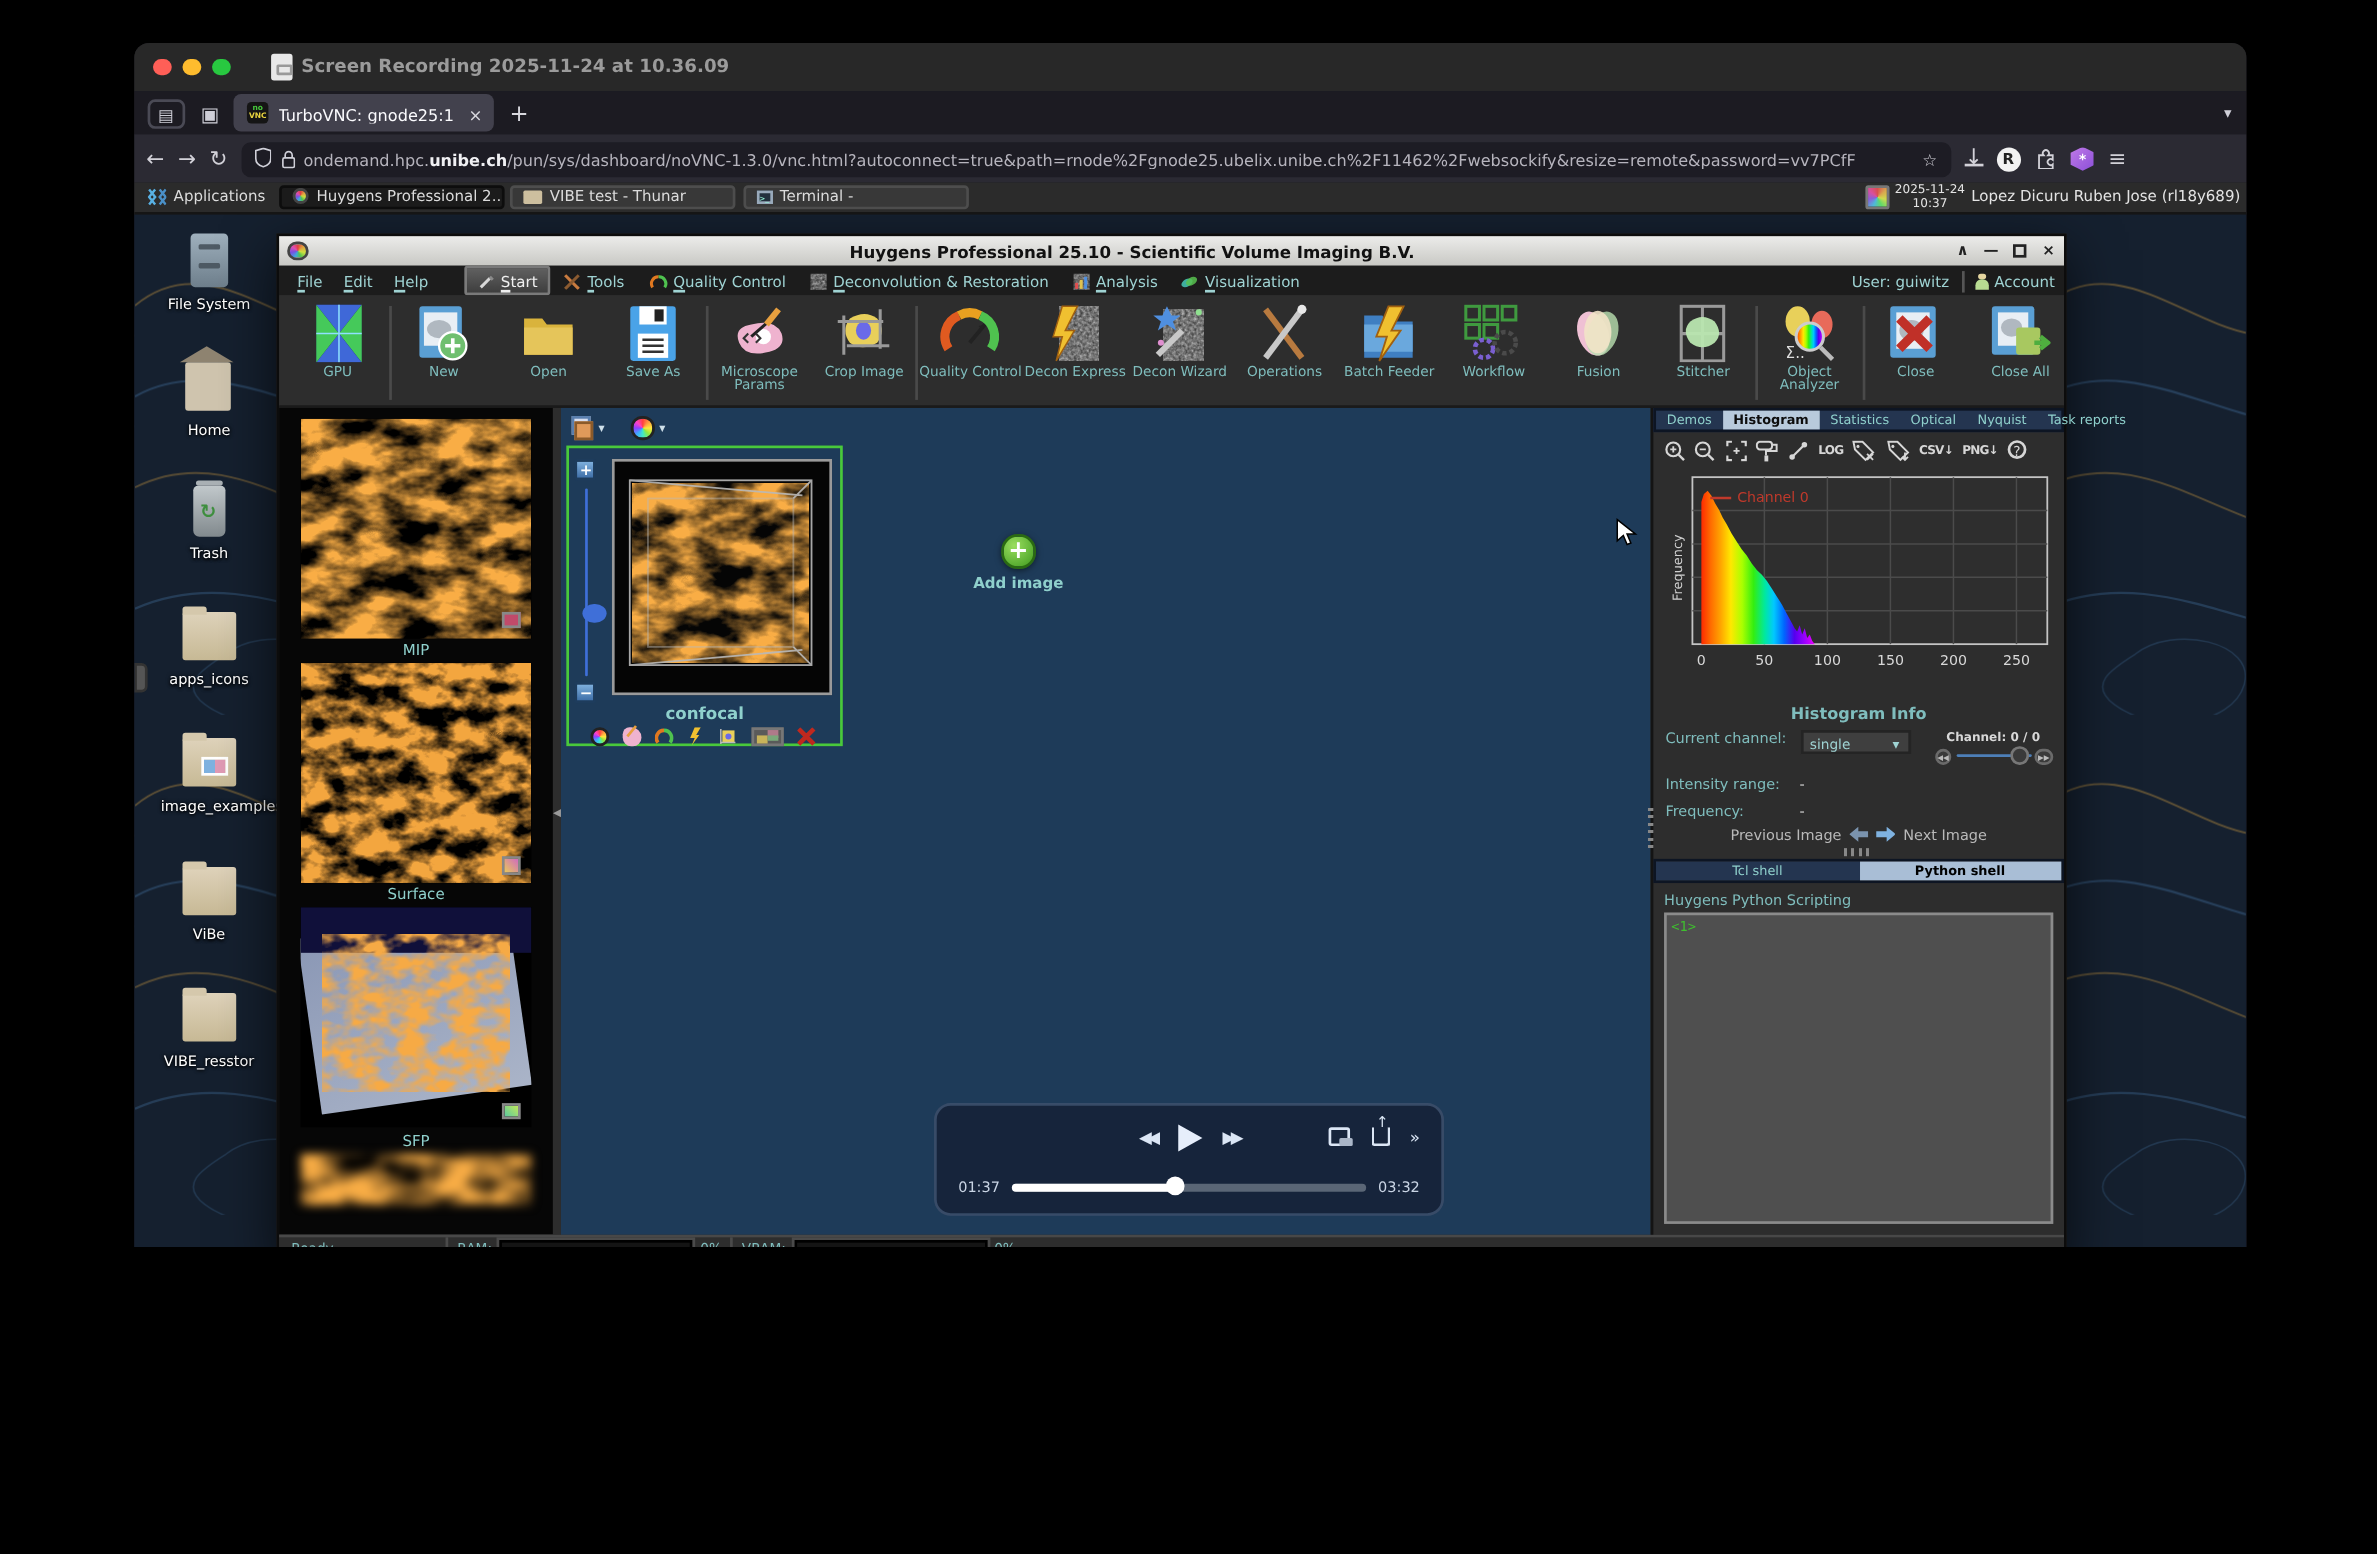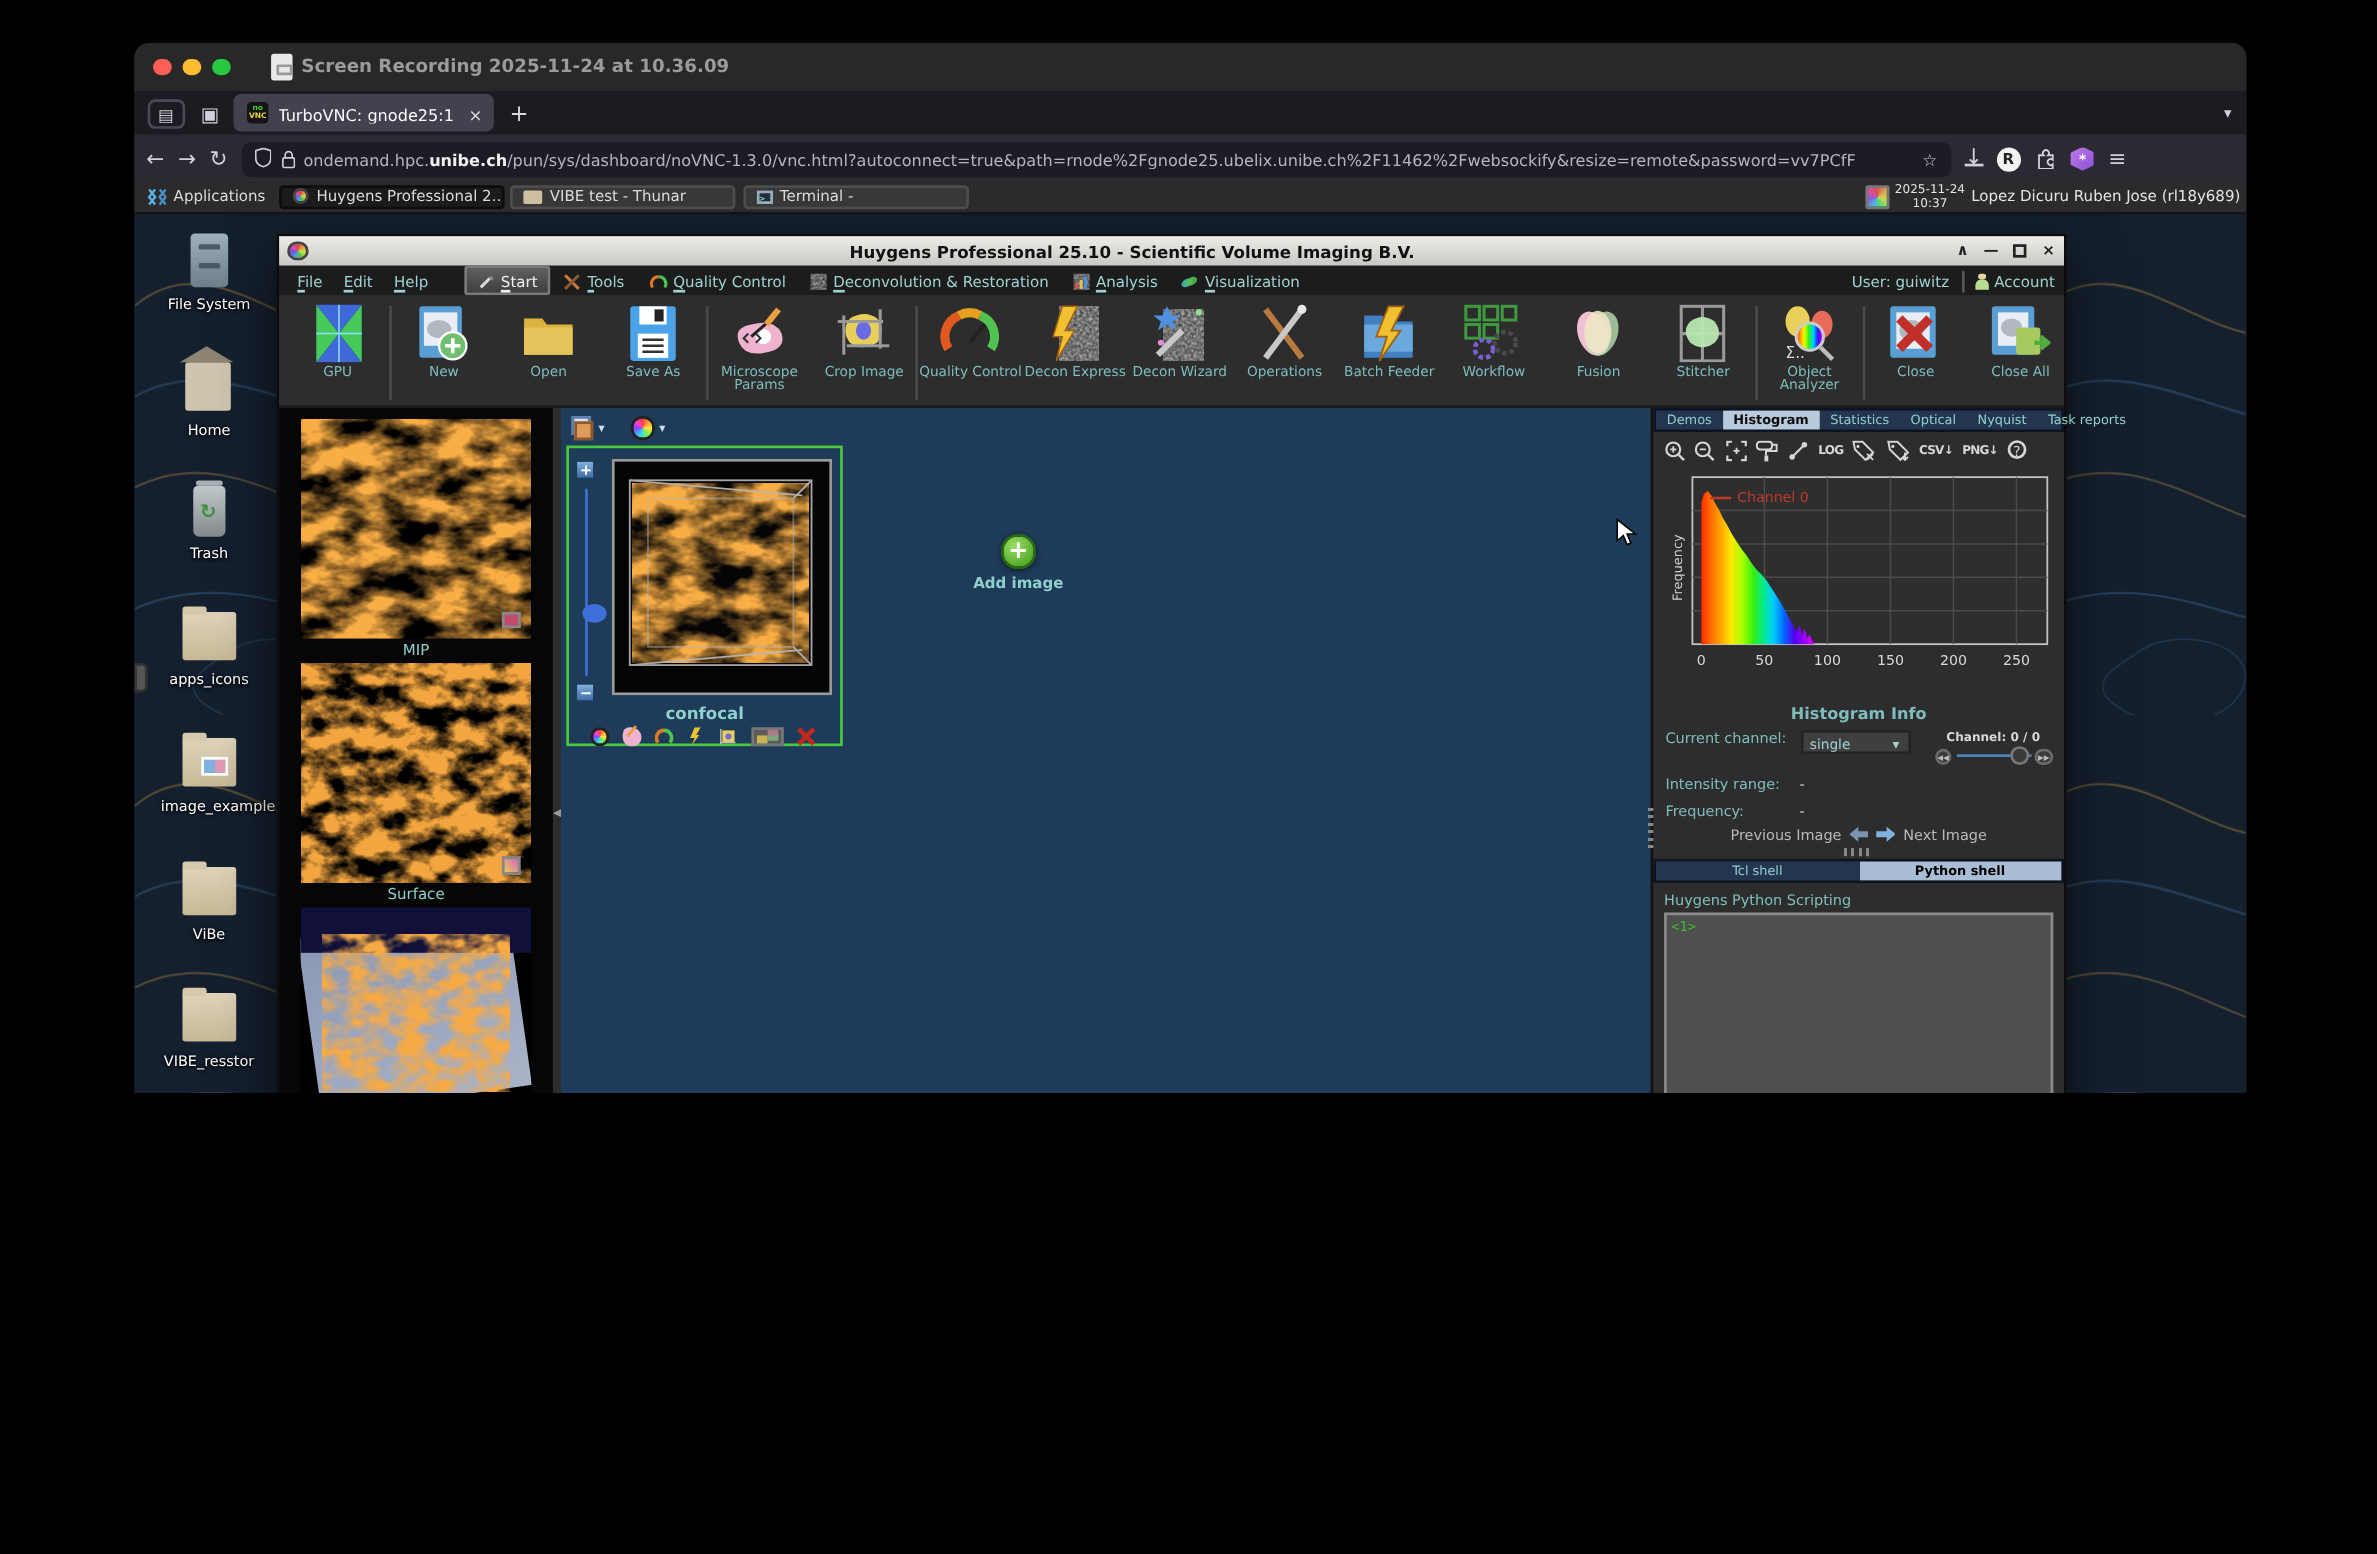--- a/index.html
+++ b/index.html
@@ -1,18 +1,18 @@
 <!DOCTYPE html>
 <html style="font-size:9px"><head>
 <meta charset="utf-8">
 <style>
   * { margin:0; padding:0; box-sizing:border-box; }
   html,body { background:#000; }
   body { width:2377px; height:1555px; overflow:hidden; font-family:"DejaVu Sans",sans-serif; }
-  .stage { position:relative; width:2377px; height:1093px; overflow:hidden;text-decoration:underline; }
+  .stage { position:relative; width:2377px; height:1247px; overflow:hidden;text-decoration:underline; }
   .scale { position:absolute; left:0; top:0; width:886px; height:579px;
            transform:scale(2.684); transform-origin:0 0; }
 
   
   .mac-window { position:absolute; left:50px; top:16px; width:787px; height:515px;
     border-radius:5.6px; overflow:hidden; background:#1c1b22; box-shadow:0 11.3px 34px rgba(0,0,0,.8);
     display:flex; flex-direction:column; }
   .mac-titlebar { height:18px; background:#282828; display:flex; align-items:center; padding:0 6.8px; flex:0 0 auto; }
   .tl { width:6.8px; height:6.8px; border-radius:50%; margin-right:4.5px; }
   .doc-ico { width:8px; height:9.6px; background:#e8e8e8; border-radius:1.1px; margin:0 3.4px 0 10.2px; position:relative; }

